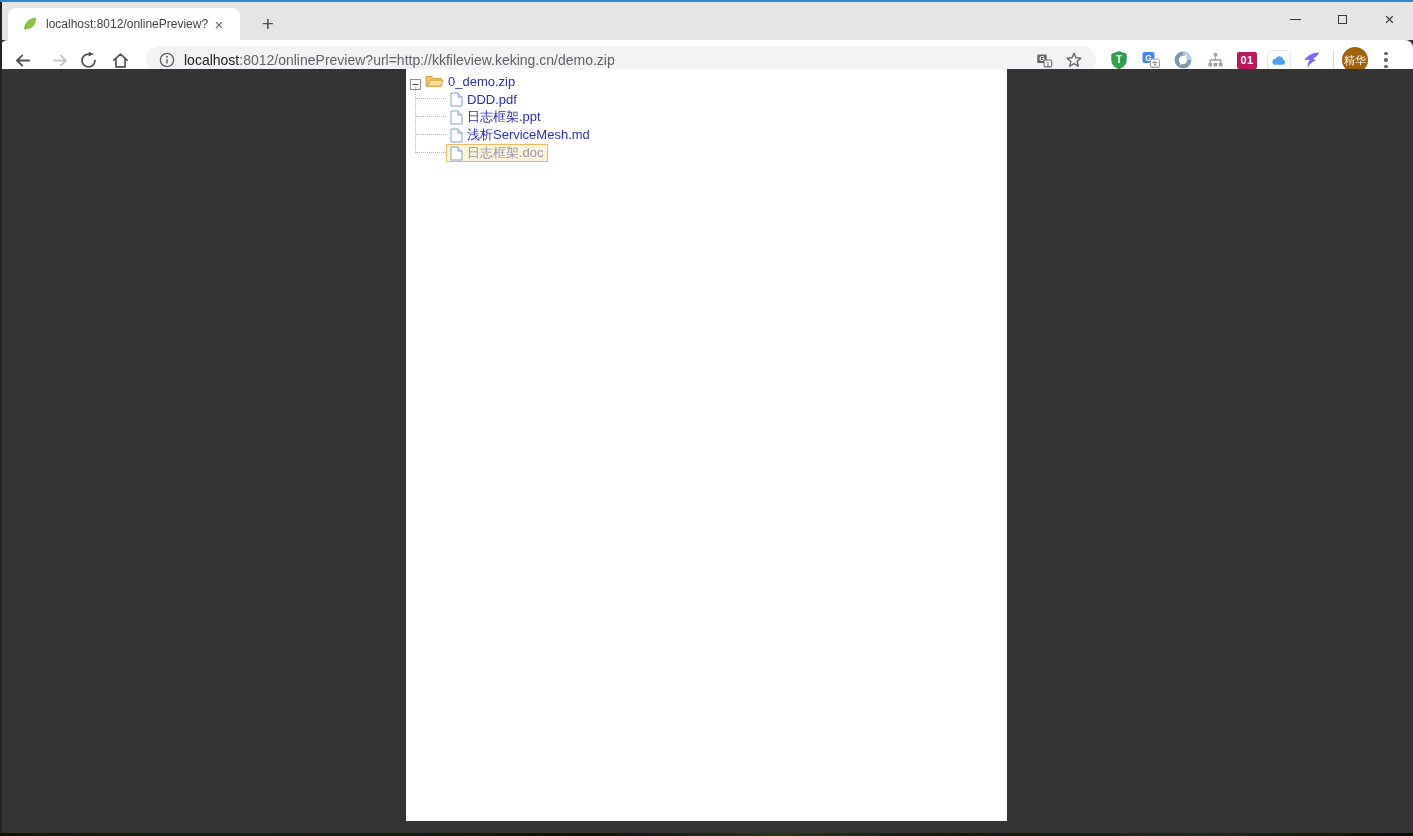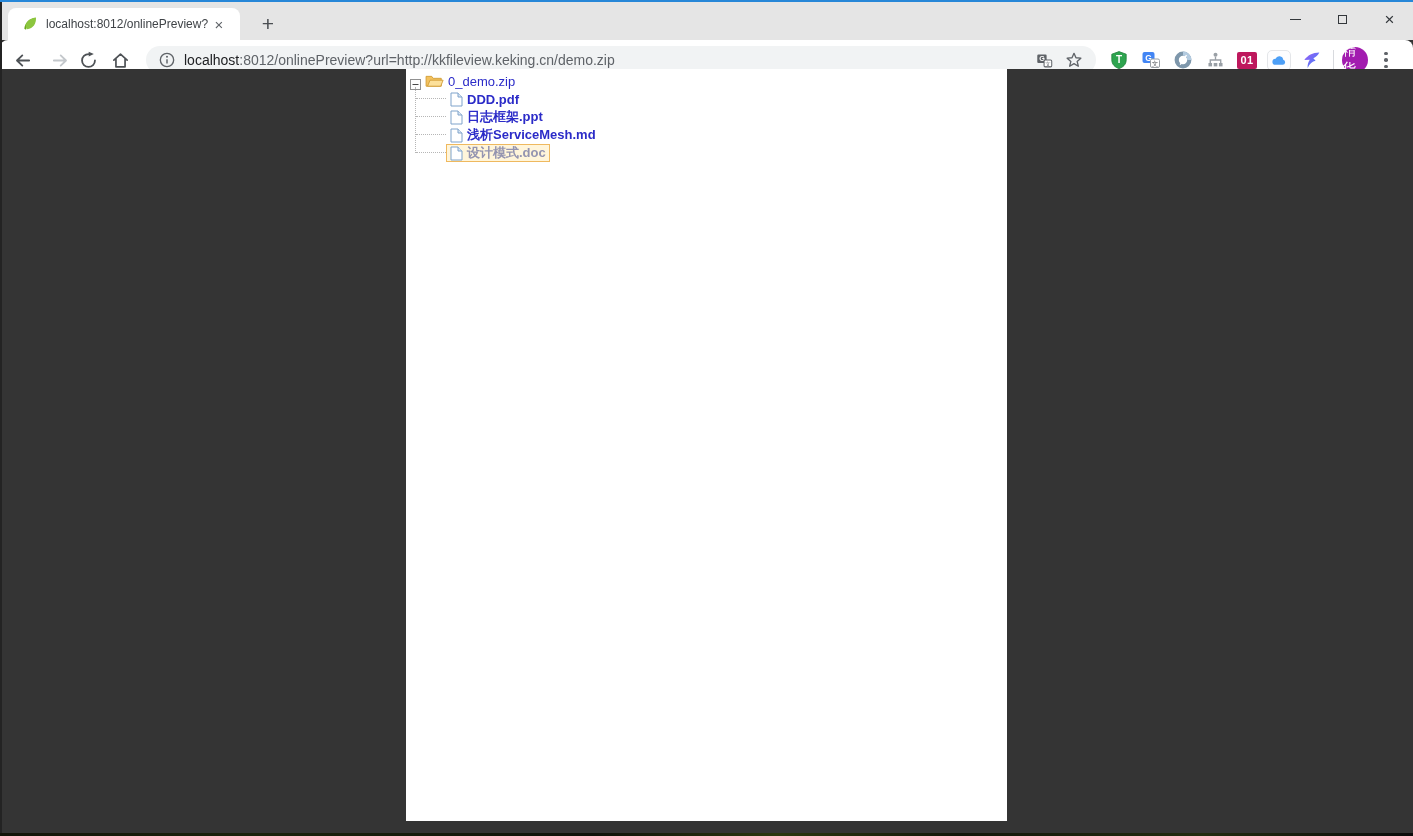--- a/index.html
+++ b/index.html
@@ -41,39 +41,39 @@
   .omni-url .host { color:#202124; }
   .omni-right-icon { width:24px; height:24px; display:flex; align-items:center; justify-content:center; margin-left:6px; flex:0 0 auto; }
 
   .ext-area { position:absolute; left:1105px; top:6px; height:28px; display:flex; align-items:center; gap:4px; }
   .ext-btn { width:28px; height:28px; display:flex; align-items:center; justify-content:center; }
   .ext-sep { width:1px; height:20px; background:#d8dade; margin:0 4px; }
   .badge-01 { width:20px; height:17px; background:#be185d; color:#fff; font-size:11px; font-weight:bold;
               display:flex; align-items:center; justify-content:center; border-radius:2px; letter-spacing:0.5px; }
   .cloud-tile { width:24px; height:21px; background:#fdfdfe; border:1px solid #e4e6e9; border-radius:5px;
                 display:flex; align-items:center; justify-content:center; }
-  .avatar { width:26px; height:26px; border-radius:50%; background:#a21caf; color:#fff; font-size:14px;
+  .avatar { width:26px; height:26px; border-radius:50%; background:#a16207; color:#fff; font-size:11px;
             display:flex; align-items:center; justify-content:center; }
   .kebab { display:flex; flex-direction:column; gap:3px; align-items:center; width:28px; }
   .kebab i { width:3.5px; height:3.5px; border-radius:50%; background:#5f6368; display:block; }
 
   
   .content { position:absolute; top:69px; left:0; width:100%; height:755px; background:#343434; }
   .panel { position:absolute; left:406px; top:0; width:601px; height:752px; background:#fff; }
 
   
   .tree { position:absolute; inset:0; }
   .expand-box { position:absolute; left:4px; top:7px; width:11px; height:11px; }
   .vline { position:absolute; left:9px; top:18px; width:0; height:66px; border-left:1px dotted #b6b6b6; }
   .stub { position:absolute; left:10px; width:30px; height:0; border-top:1px dotted #b6b6b6; }
   .tnode { position:absolute; height:18px; display:flex; align-items:center; gap:4px; padding:0 3px;
            border:1px solid transparent; text-decoration:none; font-size:13px; color:#2b2bc8; cursor:pointer; }
   .tnode .nicon { display:flex; align-items:center; flex:0 0 auto; }
   .tnode.root { left:15px; top:3px; }
-  .tnode.child { left:40px;font-weight:bold; }
+  .tnode.child { left:40px; }
   .tnode.selected { background:#fff5da; border-color:#efb95f; color:#9494b0; }
 </style>
 </head>
 <body>
 
 <div>
 
   <div class="accent-line"></div>
   <div class="win-edge-left"></div>
 
@@ -264,21 +264,21 @@
           <span>浅析ServiceMesh.md</span>
         </a>
 
         <a class="tnode child selected" style="top:75px">
           <span class="nicon">
             <svg width="13" height="15" viewBox="0 0 13 15">
               <path d="M1 1 H8 L12 5 V14 H1 Z" fill="#ffffff" stroke="#7fa3cb" stroke-width="1"></path>
               <path d="M8 1 V5 H12" fill="#dce8f4" stroke="#7fa3cb" stroke-width="1"></path>
             </svg>
           </span>
-          <span>设计模式.doc</span>
+          <span>日志框架.doc</span>
         </a>
 
       </div>
     </div>
   </div>
 
   <div class="bottom-strip"></div>
 </div>
 
 </body></html>

